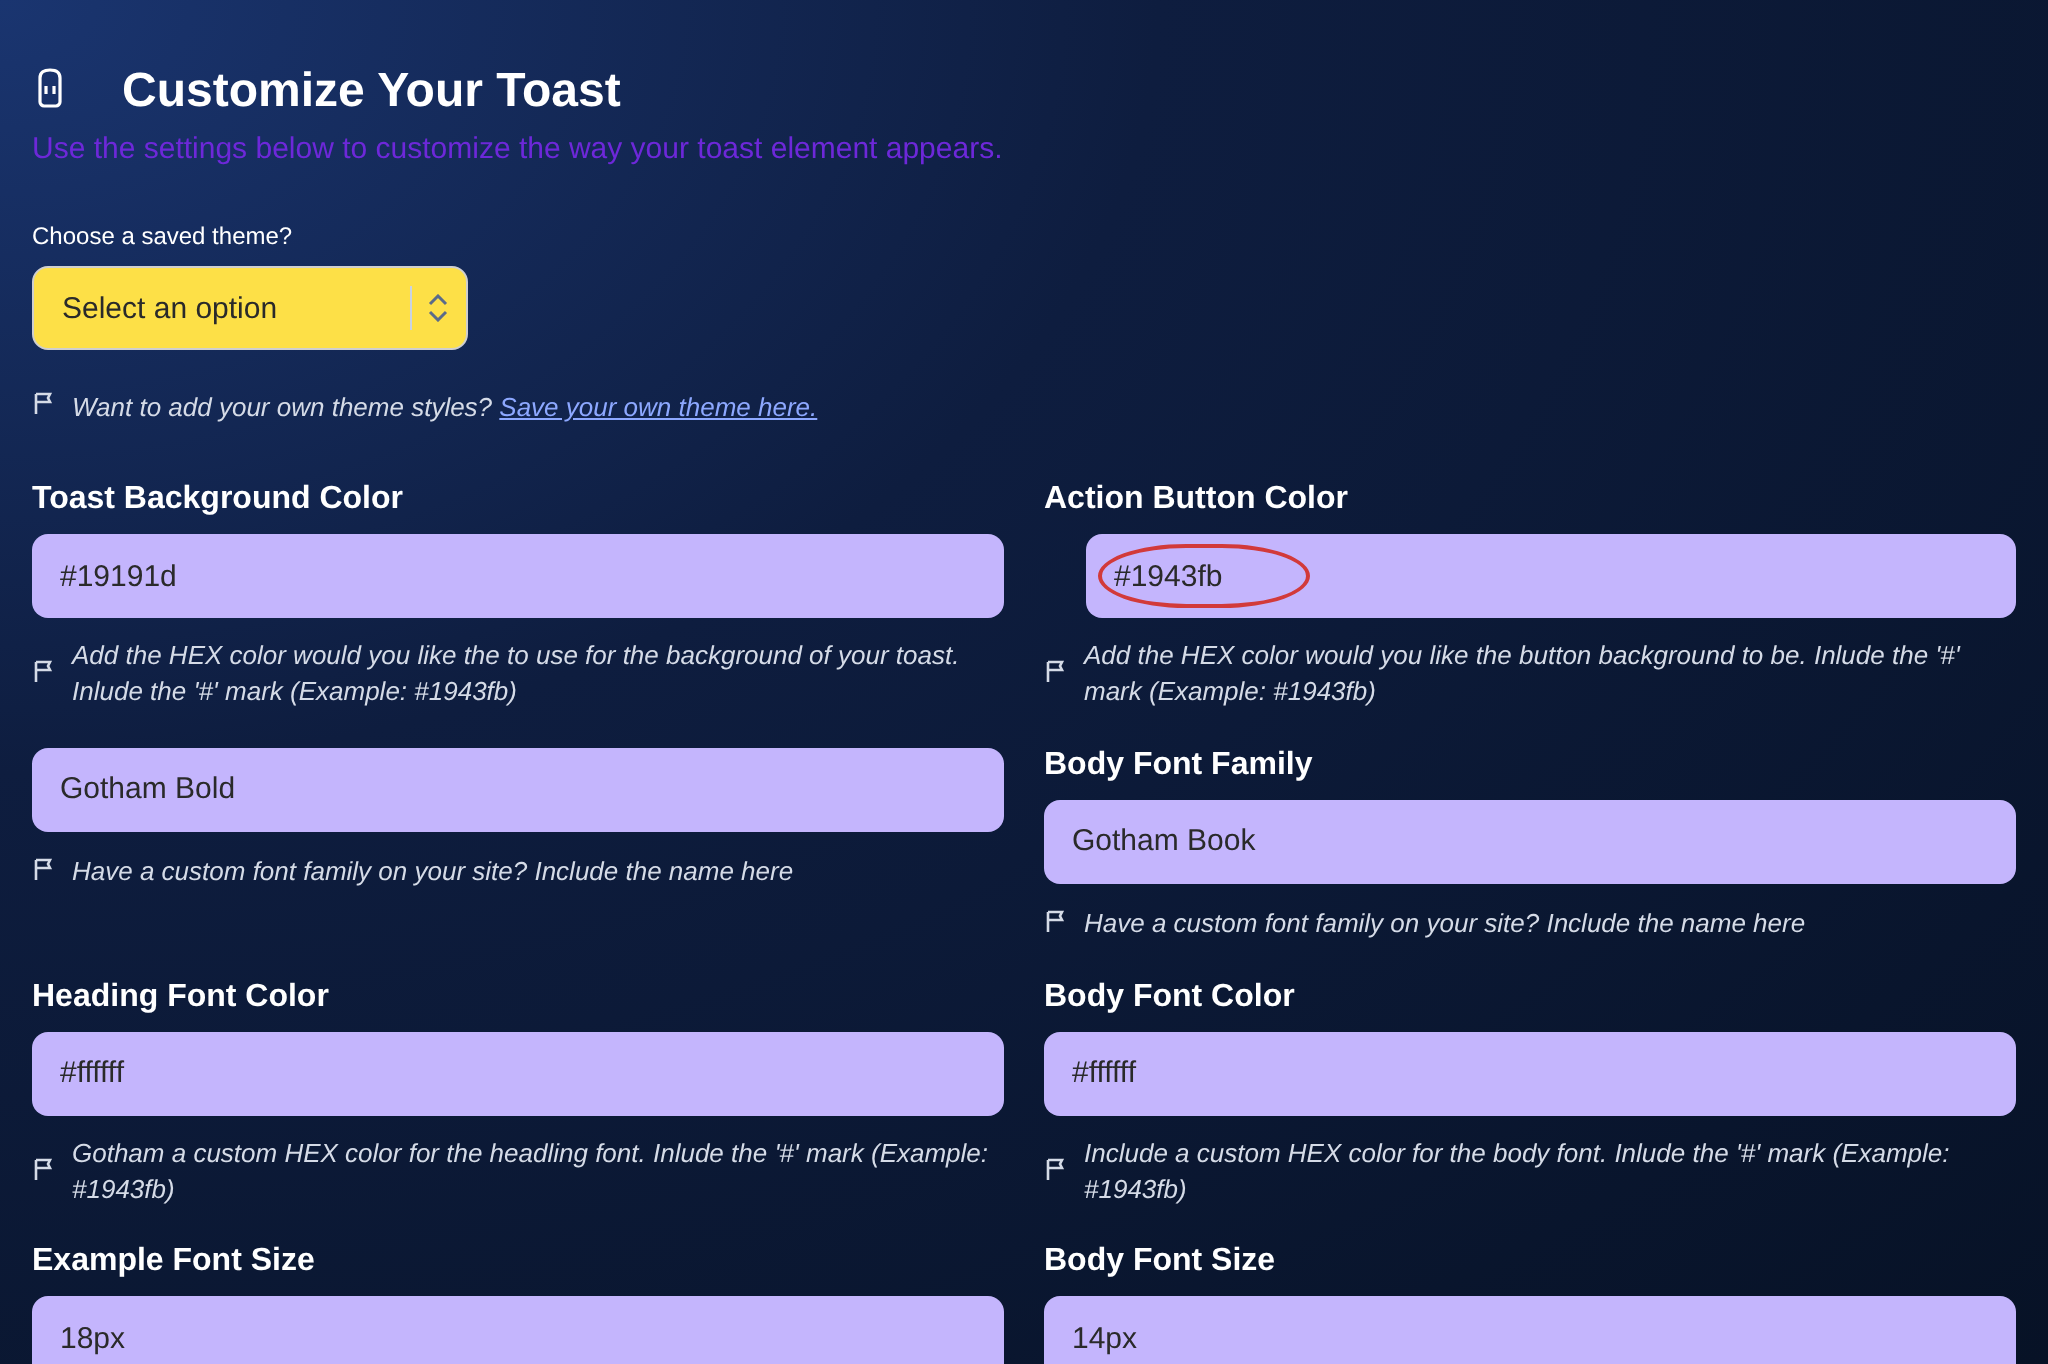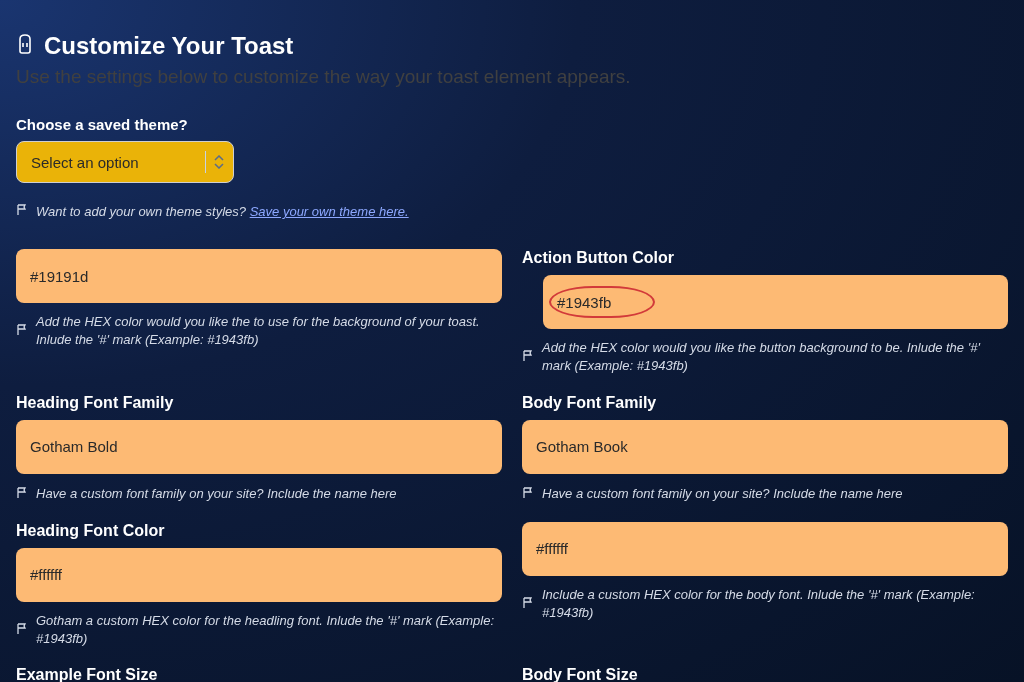--- a/index.html
+++ b/index.html
@@ -8,48 +8,48 @@
   background: radial-gradient(ellipse at top left, #1a3570 0%, #0e1d3f 40%, #071226 100%);
   color: #ffffff;
   width: 1024px;
   height: 682px;
   padding: 32px 16px 16px 16px;
   overflow: hidden;
 }
 .header {
   display: flex;
   align-items: center;
-  gap: 10px;
+  gap: 27px;
   margin-bottom: 6px;
 }
 .title-icon svg { width: 18px; height: 22px; }
 .page-title {
   font-size: 24px;
   font-weight: 700;
 }
 .subtitle {
-  font-size: 19px;
-  color: #404040;
+  font-size: 15px;
+  color: #6d28d9;
   margin-bottom: 28px;
 }
 .section-label {
-  font-size: 15px;
-  font-weight: 700;
+  font-size: 12px;
+  font-weight: 400;
   margin-bottom: 8px;
 }
 .theme-select-wrap {
   position: relative;
   width: 218px;
   margin-bottom: 18px;
 }
 .theme-select {
   width: 100%;
   height: 42px;
   border-radius: 8px;
-  background: #eab308;
+  background: #fde047;
   border: 1px solid #cfcfcf;
   padding: 0 24px 0 14px;
   font-size: 15px;
   color: #2a2a2a;
   appearance: none;
   cursor: pointer;
 }
 .chevrons {
   position: absolute;
   right: 10px;
@@ -88,24 +88,24 @@
   margin-top: 28px;
 }
 .field {}
 .field-label {
   font-size: 16px;
   font-weight: 700;
   margin-bottom: 8px;
 }
 .text-input {
   width: 100%;
-  height: 54px;
+  height: 42px;
   border-radius: 8px;
   border: none;
-  background: #fdba74;
+  background: #c4b5fd;
   padding: 0 14px;
   font-size: 15px;
   color: #2a2a2a;
 }
 .circle-wrap {
   position: relative;
   margin-left: 21px;
 }
 .red-circle {
   position: absolute;
@@ -170,20 +170,21 @@
       </svg>
   </span>
   <span>
     <span>Want to add your own theme styles? </span><a href="#">Save your own theme here.</a>
   </span>
 </div>
 
 <div class="grid">
 
   <div class="field">
+    <div class="field-label">Toast Background Color</div>
     <input class="text-input" type="text" value="#19191d" style="">
     <div class="field-hint">
       <span class="flag-icon"><svg viewBox="0 0 12 12" fill="none" stroke="#d5dbe7" stroke-width="1.3">
             <path d="M2 1 L2 11 M2 1 L9 1 L8 3 L9 5 L2 5"></path>
           </svg></span>
       <span>Add the HEX color would you like the to use for the background of your toast. Inlude the '#' mark (Example: #1943fb)</span>
     </div>
   </div>
 
   <div class="field">
@@ -194,21 +195,20 @@
     </div>
     <div class="field-hint">
       <span class="flag-icon"><svg viewBox="0 0 12 12" fill="none" stroke="#d5dbe7" stroke-width="1.3">
             <path d="M2 1 L2 11 M2 1 L9 1 L8 3 L9 5 L2 5"></path>
           </svg></span>
       <span>Add the HEX color would you like the button background to be. Inlude the '#' mark (Example: #1943fb)</span>
     </div>
   </div>
 
   <div class="field">
-    <div class="field-label">Heading Font Family</div>
     <input class="text-input" type="text" value="Gotham Bold" style="">
     <div class="field-hint">
       <span class="flag-icon"><svg viewBox="0 0 12 12" fill="none" stroke="#d5dbe7" stroke-width="1.3">
             <path d="M2 1 L2 11 M2 1 L9 1 L8 3 L9 5 L2 5"></path>
           </svg></span>
       <span>Have a custom font family on your site? Include the name here</span>
     </div>
   </div>
 
   <div class="field">
@@ -227,20 +227,21 @@
     <input class="text-input" type="text" value="#ffffff" style="">
     <div class="field-hint">
       <span class="flag-icon"><svg viewBox="0 0 12 12" fill="none" stroke="#d5dbe7" stroke-width="1.3">
             <path d="M2 1 L2 11 M2 1 L9 1 L8 3 L9 5 L2 5"></path>
           </svg></span>
       <span>Gotham a custom HEX color for the headling font. Inlude the '#' mark (Example: #1943fb)</span>
     </div>
   </div>
 
   <div class="field">
+    <div class="field-label">Body Font Color</div>
     <input class="text-input" type="text" value="#ffffff" style="">
     <div class="field-hint">
       <span class="flag-icon"><svg viewBox="0 0 12 12" fill="none" stroke="#d5dbe7" stroke-width="1.3">
             <path d="M2 1 L2 11 M2 1 L9 1 L8 3 L9 5 L2 5"></path>
           </svg></span>
       <span>Include a custom HEX color for the body font. Inlude the '#' mark (Example: #1943fb)</span>
     </div>
   </div>
 
   <div class="field">

